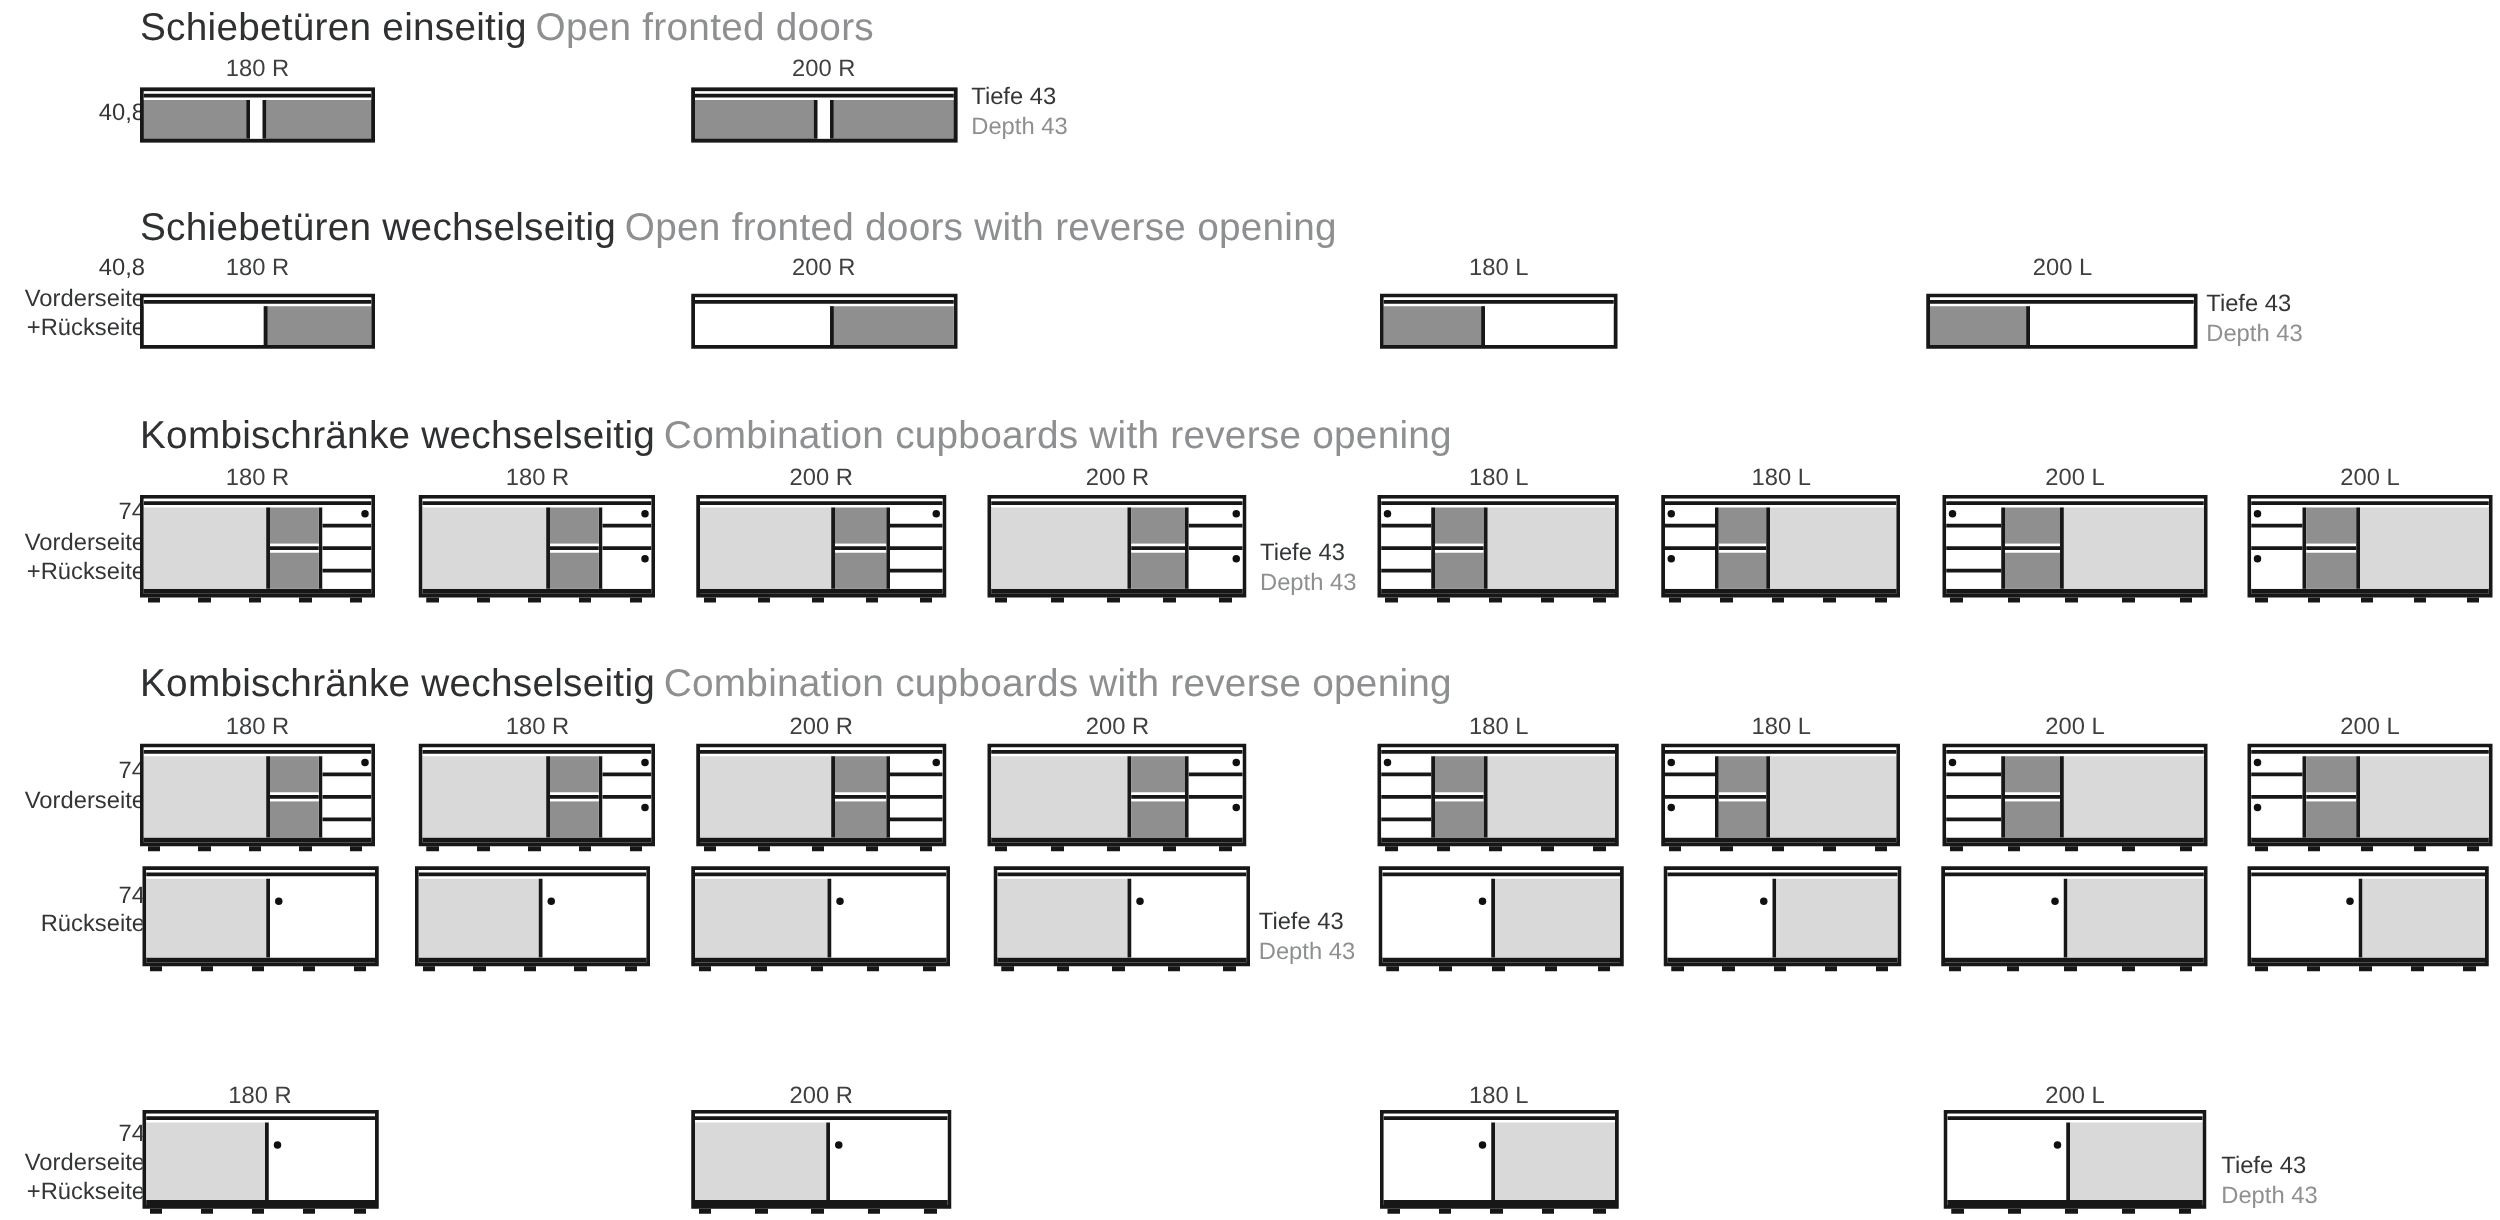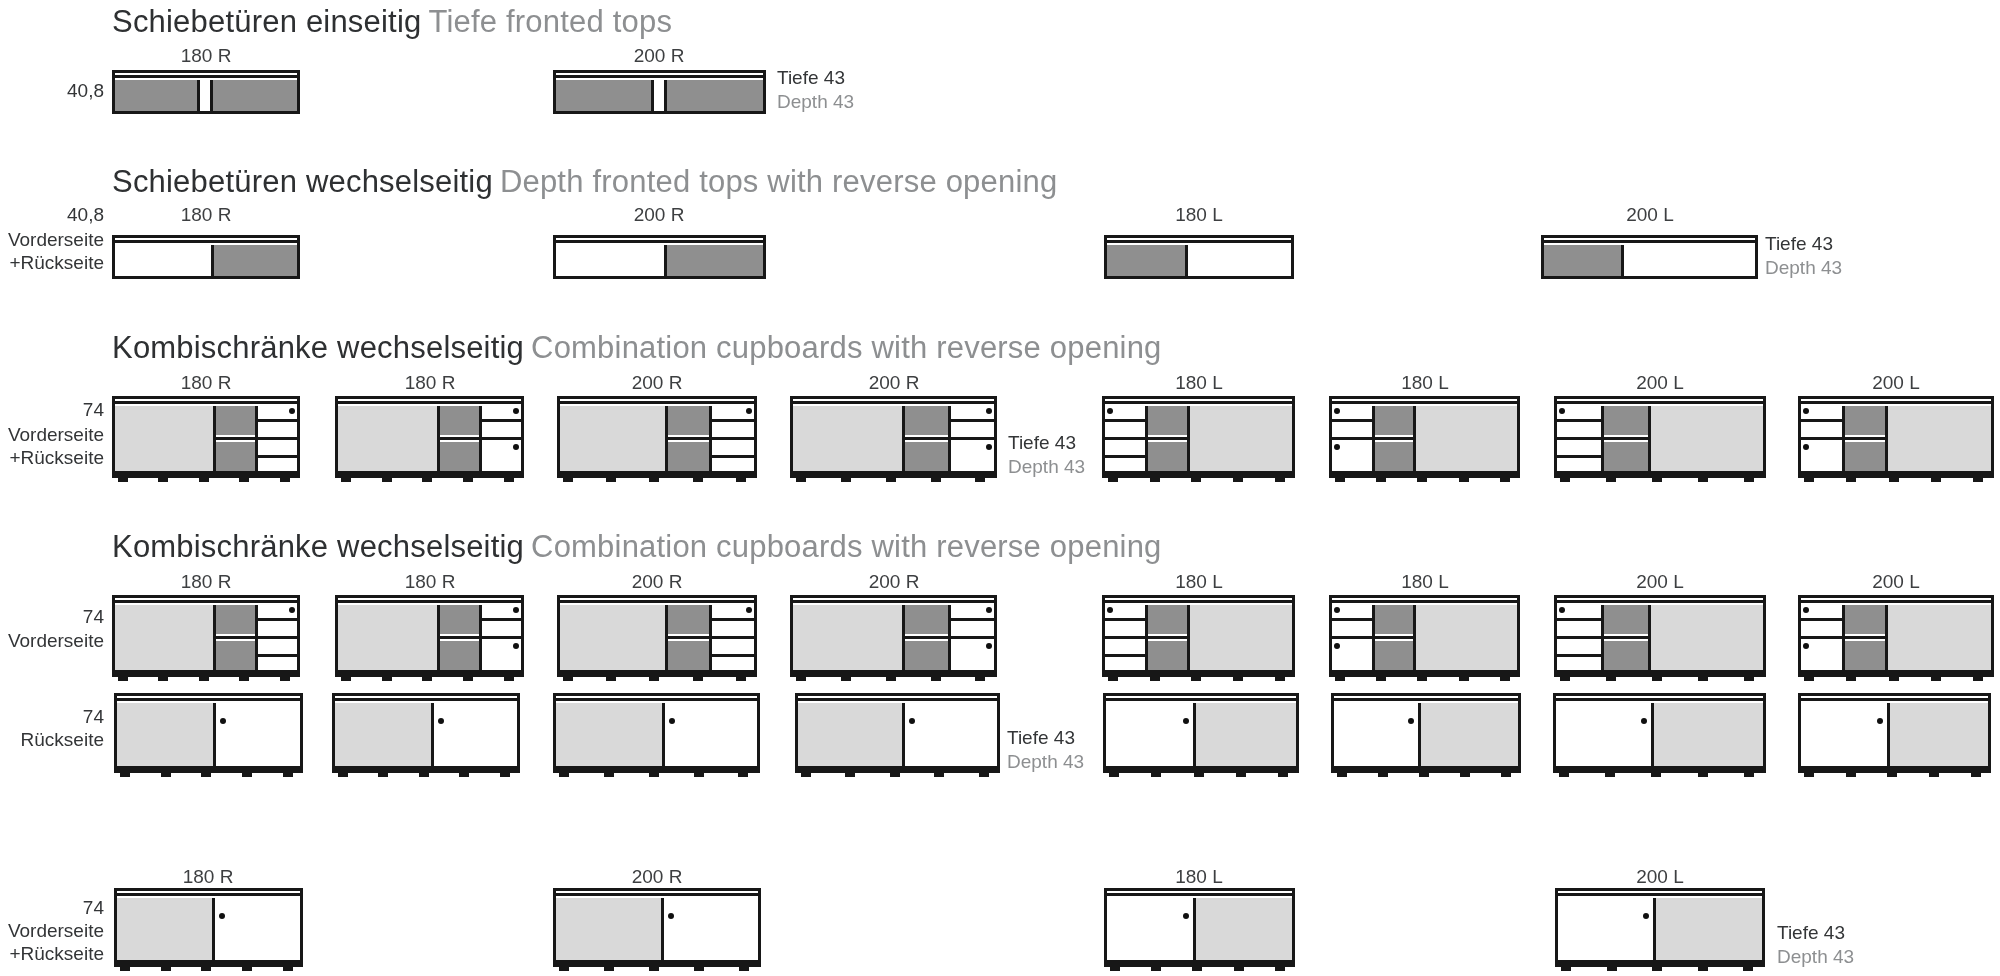--- a/index.html
+++ b/index.html
@@ -4,21 +4,21 @@
 <style>
   html,body{margin:0;padding:0;background:#fff;}
   body{width:2000px;height:976px;position:relative;overflow:hidden;
        font-family:"Liberation Sans",sans-serif;color:#2f3133;}
   .page{position:absolute;inset:0;}
 
   
   .hd{position:absolute;font-size:31px;white-space:nowrap;letter-spacing:.2px;color:#2e3032;}
   .hd .en{color:#8d8f91;margin-left:7px;}
   .sz{position:absolute;font-size:19px;color:#3d3f41;transform:translateX(-50%);white-space:nowrap;}
-  .lbl{position:absolute;left:0;width:104px;text-align:right;font-size:19px;color:#333537;white-space:nowrap;}
+  .lbl{position:absolute;left:12px;width:104px;text-align:right;font-size:19px;color:#333537;white-space:nowrap;}
   .depth{position:absolute;font-size:19px;line-height:24px;white-space:nowrap;}
   .depth .de{color:#333537;}
   .depth .en{color:#8d8f91;}
 
   
   .box{position:absolute;box-sizing:border-box;border:3px solid #171717;background:#fff;}
   .tl{position:absolute;top:0;left:0;right:0;height:7px;background:#fff;}
   .tl::after{content:"";position:absolute;top:2px;left:0;right:0;height:3px;background:#171717;}
   .bl{position:absolute;bottom:0;left:0;right:0;height:4px;background:#171717;}
   .gray-solid{background:#8f8f8f;}
@@ -50,41 +50,41 @@
   .feet{position:absolute;left:3px;right:3px;bottom:-7px;height:4px;
         background:repeating-linear-gradient(90deg,#171717 0 10px,transparent 10px 23%);}
   i{font-style:normal;}
 </style>
 </head>
 <body>
 
 <div class="page">
 
   <div class="hd" style="left:112px;top:4px;">
-    <span class="de">Schiebetüren einseitig</span><span class="en">Tiefe fronted tops</span>
+    <span class="de">Schiebetüren einseitig</span><span class="en">Open fronted doors</span>
   </div>
   <div class="sz" style="left:206px;top:45px;">180 R</div>
   <div class="sz" style="left:659px;top:45px;">200 R</div>
   <div class="lbl" style="top:80px;">40,8</div>
 
   <div class="box gray-solid" style="left:112px;top:70px;width:188px;height:44px;">
     <div class="tl"></div>
     <div class="slot" style="left:45%;"></div>
   </div>
   <div class="box gray-solid" style="left:553px;top:70px;width:213px;height:44px;">
     <div class="tl"></div>
     <div class="slot" style="left:46%;"></div>
   </div>
   <div class="depth" style="left:777px;top:66px;">
     <div class="de">Tiefe 43</div>
     <div class="en">Depth 43</div>
   </div>
 
   <div class="hd" style="left:112px;top:164px;">
-    <span class="de">Schiebetüren wechselseitig</span><span class="en">Depth fronted tops with reverse opening</span>
+    <span class="de">Schiebetüren wechselseitig</span><span class="en">Open fronted doors with reverse opening</span>
   </div>
   <div class="sz" style="left:206px;top:204px;">180 R</div>
   <div class="sz" style="left:659px;top:204px;">200 R</div>
   <div class="sz" style="left:1199px;top:204px;">180 L</div>
   <div class="sz" style="left:1650px;top:204px;">200 L</div>
   <div class="lbl" style="top:204px;">40,8</div>
   <div class="lbl" style="top:229px;">Vorderseite</div>
   <div class="lbl" style="top:252px;">+Rückseite</div>
 
   <div class="box" style="left:112px;top:235px;width:188px;height:44px;">

